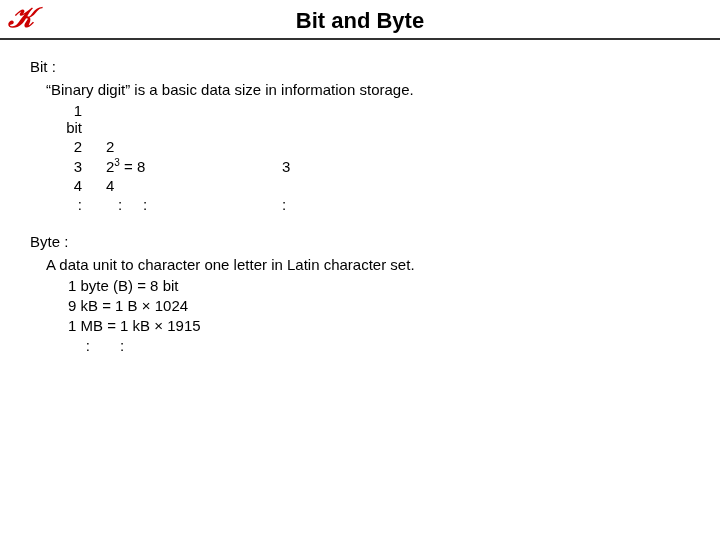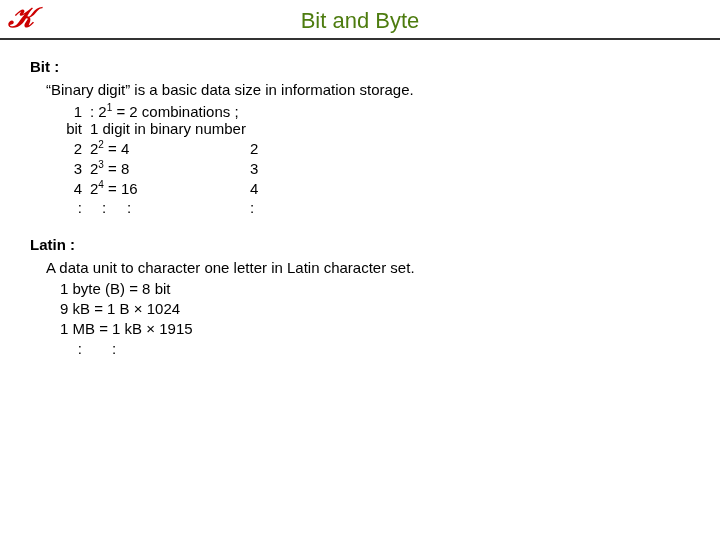--- a/index.html
+++ b/index.html
@@ -28,22 +28,22 @@
     .header-area {
       width: 100%;
       text-align: center;
       padding: 8px 0 4px 0;
       border-bottom: 2px solid #333333;
       position: relative;
     }
 
     .title {
       font-size: 22px;
-      font-weight: normal;
-      color: #4d7c0f;
+      font-weight: bold;
+      color: #000000;
     }
 
     .logo-area {
       position: absolute;
       left: 8px;
       top: 4px;
     }
 
     .logo-icon {
       font-size: 28px;
@@ -56,40 +56,41 @@
     .content-area {
       padding: 18px 30px 10px 30px;
     }
 
     .section {
       margin-bottom: 20px;
     }
 
     .section-title {
       font-size: 15px;
-      font-weight: bold;
+      font-weight: normal;
       margin-bottom: 6px;
     }
 
     .section-desc {
       margin-left: 16px;
       margin-bottom: 4px;
       font-size: 15px;
     }
 
     .table-area {
       margin-left: 30px;
       margin-top: 4px;
     }
 
     .table-row-item {
       display: flex;
       align-items: baseline;
       margin-bottom: 2px;
       font-size: 15px;
+      gap: 16px;
     }
 
     .col1 {
       width: 30px;
       text-align: right;
       padding-right: 8px;
     }
 
     .col2 {
       width: 160px;
@@ -98,21 +99,21 @@
     .col3 {
       width: 60px;
     }
 
     sup {
       font-size: 10px;
       vertical-align: super;
     }
 
     .byte-list {
-      margin-left: 30px;
+      margin-left: 38px;
       margin-top: 4px;
     }
 
     .byte-item {
       font-size: 15px;
       margin-bottom: 3px;
     }
 
     .colon-row {
       display: flex;
@@ -140,52 +141,49 @@
   <div class="content-area">
 
     <div class="section">
       <div class="section-title">Bit :</div>
       <div class="section-desc">“Binary digit” is a basic data size in information storage.</div>
 
       <div class="table-area">
 
         <div class="table-row-item">
           <span class="col1">1 bit</span>
-          <span class="col2">: 2<sup>1</sup> = 2 combinations ; 1 digit in binary number</span>
         </div>
 
         <div class="table-row-item">
           <span class="col1">2</span>
-          <span class="col2">2<sup>2</sup> = 4</span>
           <span class="col3">2</span>
         </div>
 
         <div class="table-row-item">
           <span class="col1">3</span>
           <span class="col2">2<sup>3</sup> = 8</span>
           <span class="col3">3</span>
         </div>
 
         <div class="table-row-item">
           <span class="col1">4</span>
-          <span class="col2">2<sup>4</sup> = 16</span>
           <span class="col3">4</span>
         </div>
 
         <div class="table-row-item">
           <span class="col1">:</span>
           <span class="col2" style="padding-left:12px;">:&nbsp;&nbsp;&nbsp;&nbsp;&nbsp;:</span>
           <span class="col3">:</span>
         </div>
 
       </div>
     </div>
 
     <div class="section">
-      <div class="section-title">Latin :</div>
+      <div class="section-title">Byte :</div>
       <div class="section-desc">A data unit to character one letter in Latin character set.</div>
 
       <div class="byte-list">
         <div class="byte-item">1 byte (B) = 8 bit</div>
         <div class="byte-item">9 kB = 1 B × 1024</div>
         <div class="byte-item">1 MB = 1 kB × 1915</div>
         <div class="colon-row">
           <span class="c1">:</span>
           <span class="c2" style="padding-left:22px;">:</span>
         </div>

